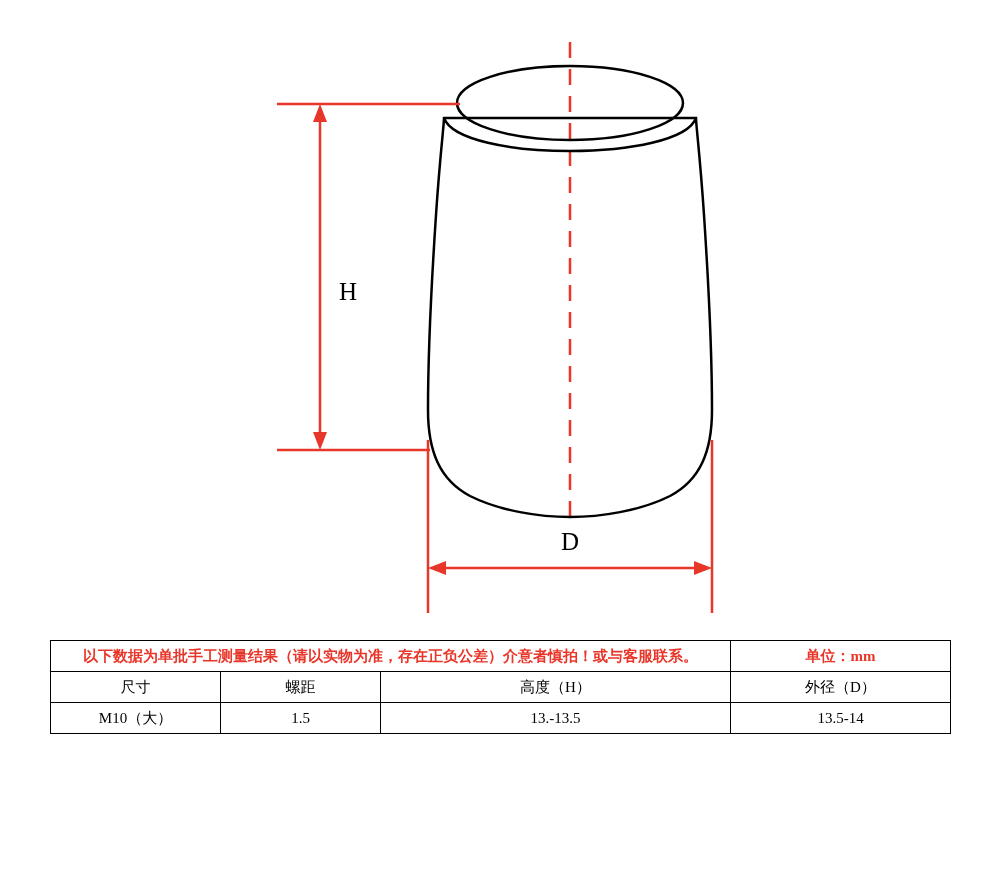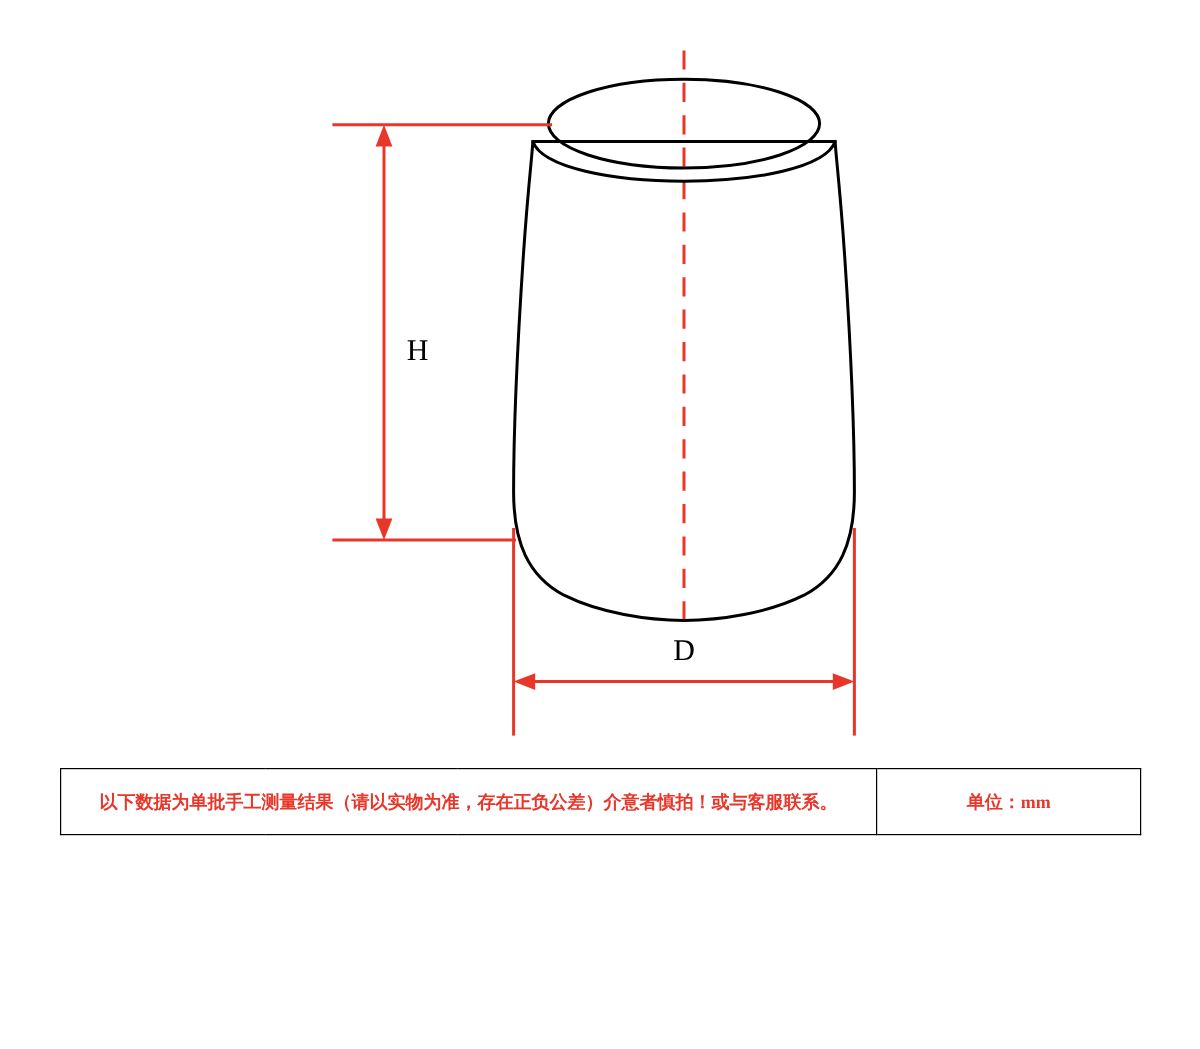--- a/index.html
+++ b/index.html
@@ -41,21 +41,21 @@
     width: 900px;
     table-layout: fixed;
   }
   table.spec td {
     border: 1px solid #000000;
     text-align: center;
     vertical-align: middle;
     height: 28px;
     font-size: 15px;
     font-family: "Liberation Serif", serif;
-    padding: 13px 2px;
+    padding: 1px 2px;
   }
   td.note-cell {
     color: #e8362a;
     font-size: 15.5px;
     font-weight: bold;
     letter-spacing: 0px;
   }
   td.unit-cell {
     color: #e8362a;
     font-size: 15.5px;
@@ -121,15 +121,27 @@
       <col class="col1">
         <col class="col2">
         <col class="col3">
         <col class="col4">
     </colgroup>
     <tbody>
       <tr>
         <td class="note-cell" colspan="3">以下数据为单批手工测量结果（请以实物为准，存在正负公差）介意者慎拍！或与客服联系。</td>
         <td class="unit-cell">单位：mm</td>
       </tr>
+      <tr>
+        <td class="hdr">尺寸</td>
+        <td class="hdr">螺距</td>
+        <td class="hdr">高度（H）</td>
+        <td class="hdr">外径（D）</td>
+      </tr>
+      <tr>
+        <td>M10（大）</td>
+        <td>1.5</td>
+        <td>13.-13.5</td>
+        <td>13.5-14</td>
+      </tr>
     </tbody>
   </table>
 </div>
 
 </body></html>

